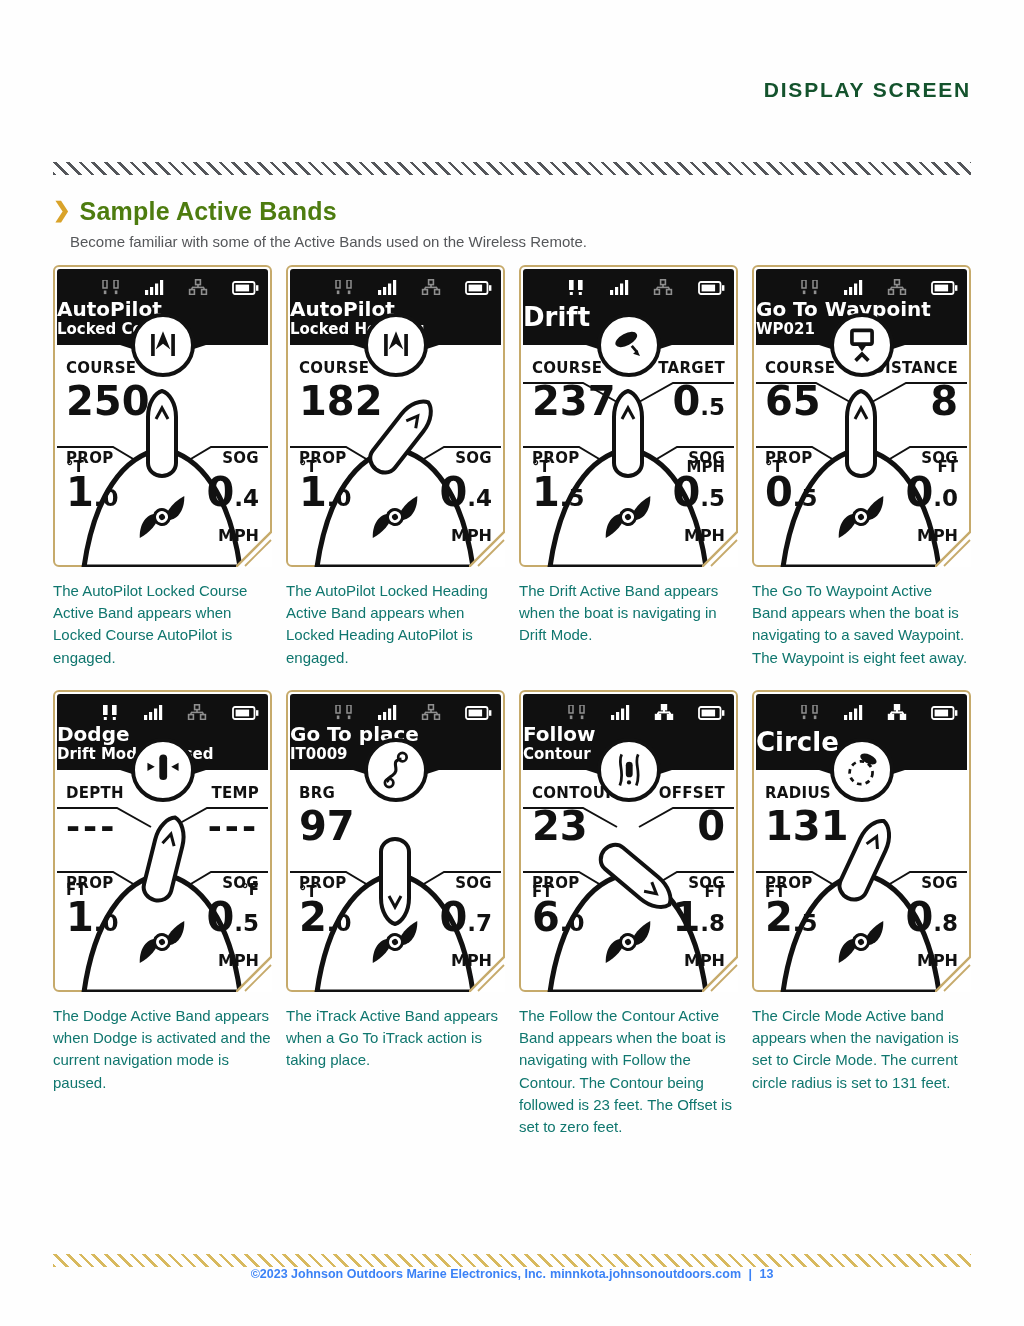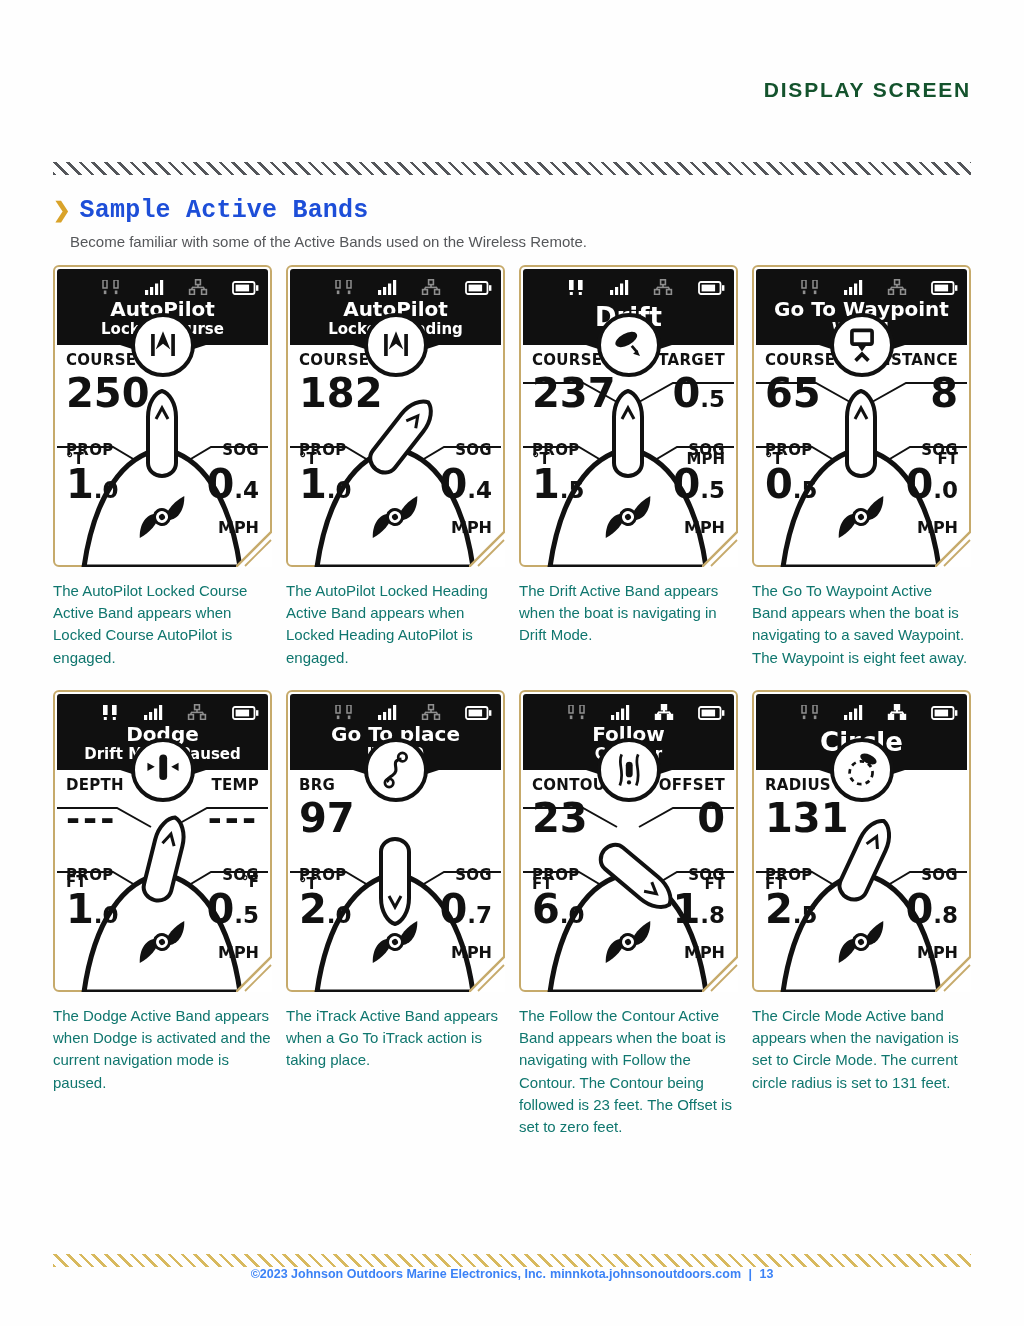--- a/index.html
+++ b/index.html
@@ -11,53 +11,53 @@
   .doc-header{padding-top:78px;text-align:right;padding-right:0;}
   .doc-header .htitle{display:inline-block;margin-right:0;font-family:"Liberation Sans",sans-serif;
         font-weight:bold;font-size:21px;letter-spacing:1.8px;color:#14532d;}
   .hatch{height:13px;background-size:9px 13px;margin-top:60px;}
   .hatch.dark{background:repeating-linear-gradient(45deg,#54565a 0 2.6px,transparent 2.6px 9px);}
   .hatch.gold{background:repeating-linear-gradient(45deg,#d8b95e 0 2.6px,transparent 2.6px 9px);}
 
   
   .section-head{margin-top:22px;display:flex;align-items:flex-start;}
   .sec-marker{color:#d9a32a;font-size:21px;font-weight:bold;line-height:26px;margin-right:9px;}
-  .sec-title{font-size:25px;font-weight:bold;color:#1d4ed8;line-height:28px;letter-spacing:0.2px;font-family:Liberation Mono, monospace;}
+  .sec-title{font-size:25px;font-weight:bold;color:#4d7c0f;line-height:28px;letter-spacing:0.2px;}
   .sec-sub{margin:8px 0 0 17px;font-size:15px;color:#55575a;}
 
   
   .cards-row,.cap-row{display:grid;grid-template-columns:repeat(4,219px);column-gap:14px;}
   .cards-row{margin-top:15px;}
   .cap-row{margin-top:13px;}
   .cap-row.first{height:95px;}
   .caption{font-size:15px;line-height:1.48;color:#0f766e;}
 
   
   .card{position:relative;width:215px;height:298px;border:2px solid #c6aa6b;border-radius:6px 6px 0 6px;
         background:#fff;box-sizing:content-box;}
   .fold{position:absolute;right:-2px;bottom:-2px;width:36px;height:36px;z-index:6;}
 
   .screen{position:absolute;inset:2px;}
   .screen-top{position:relative;height:76px;background:#101010;border-radius:3px 3px 0 0;z-index:2;}
   .notch{position:absolute;left:50%;bottom:-14px;transform:translateX(-50%);width:0;height:0;
         border-left:46px solid transparent;border-right:46px solid transparent;border-top:15px solid #101010;}
   .status-bar{height:26px;display:flex;align-items:flex-end;justify-content:space-between;
         padding:6px 9px 0 44px;box-sizing:border-box;}
-  .title-wrap{text-align:center;color:#fff;font-family:"DejaVu Sans",sans-serif;font-weight:bold;}
+  .title-wrap{text-align:left;color:#fff;font-family:"DejaVu Sans",sans-serif;font-weight:bold;}
   .t1{font-size:20px;line-height:23px;margin-top:3px;}
   .t1.big{font-size:26px;line-height:40px;margin-top:2px;}
   .t2{font-size:15px;line-height:17px;}
 
   .screen-body{position:relative;height:222px;font-family:"DejaVu Sans",sans-serif;color:#111;}
   .gfx{position:absolute;left:0;top:0;z-index:1;}
   .mode-circle{position:absolute;left:50%;top:-32px;transform:translateX(-50%);width:56px;height:56px;
         border:4px solid #111;border-radius:50%;background:#fff;z-index:3;
         display:flex;align-items:center;justify-content:center;}
 
-  .metric{position:absolute;z-index:2;}
+  .metric{position:absolute;z-index:2;margin-top:8px;}
   .metric .lbl{font-size:15px;font-weight:bold;letter-spacing:0.3px;}
   .metric .unit{font-size:15px;font-weight:bold;margin-top:1px;}
   .val{font-weight:bold;line-height:44px;}
   .v-big{font-size:40px;}
   .v-big.dashes{font-size:34px;letter-spacing:3px;}
   .v-small{font-size:23px;}
   .tl{left:9px;top:6px;}   .tr{right:9px;top:6px;text-align:right;}
   .tl .unit,.tr .unit{margin-top:26px;}
   .tl .val,.tr .val{margin-top:2px;}
   .ml{left:9px;top:96px;}  .mr{right:9px;top:96px;text-align:right;}

